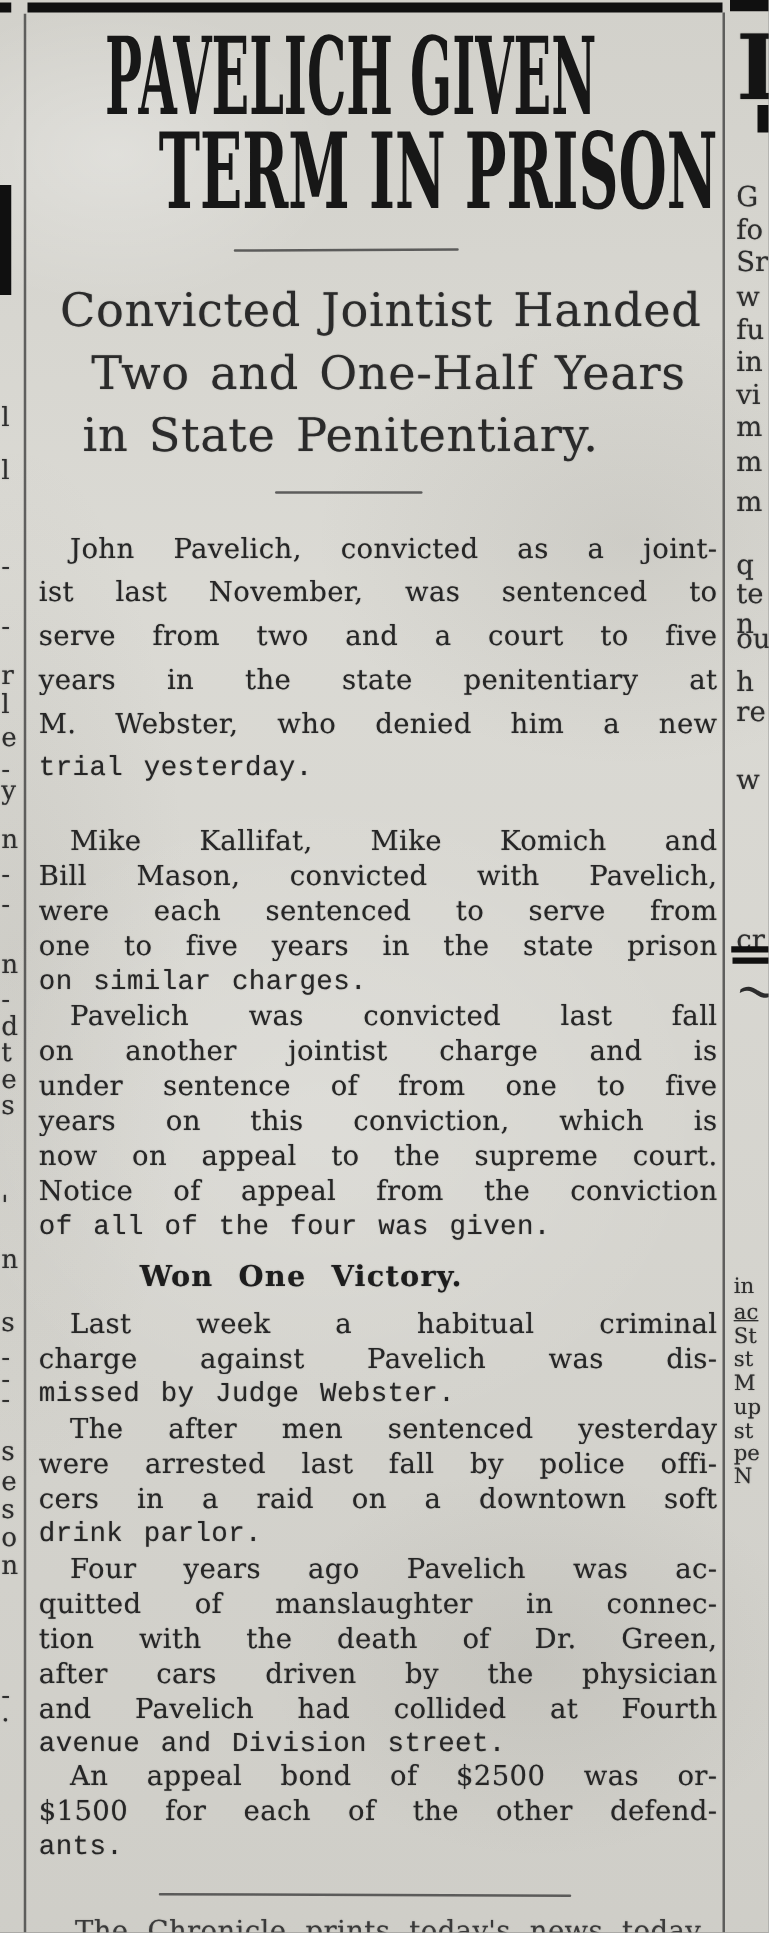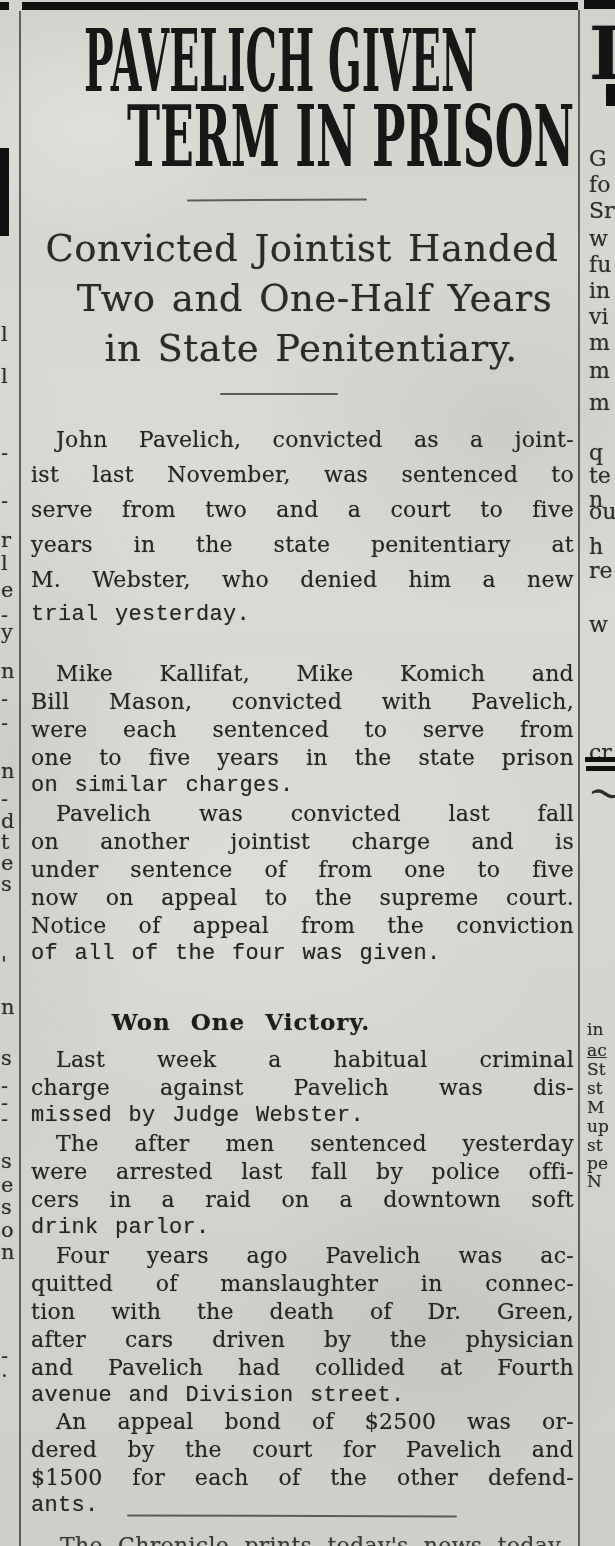--- a/index.html
+++ b/index.html
@@ -23,25 +23,24 @@
   .vrule{position:absolute;width:2px;background:rgba(55,55,55,.75);}
   .hrule{position:absolute;height:2px;background:rgba(70,70,70,.85);border-radius:1px;}
   
   #headline-svg{position:absolute;left:0;top:0;}
   #headline-svg text{
     font-family:"DejaVu Serif","Liberation Serif",serif;
     font-weight:bold;fill:#171717;
   }
   
   #deck{
-    position:absolute;left:32px;top:224px;width:540px;
+    position:absolute;left:48px;top:224px;width:540px;
     font-size:37px;line-height:50px;color:#2b2b2b;
     letter-spacing:.5px;word-spacing:4px;
     text-shadow:0 0 1px rgba(40,40,40,.45);
-    text-align:center;
   }
   #deck .deck-line{white-space:nowrap;}
   #deck .deck-line:nth-child(2){padding-left:25px;}
   #deck .deck-line:nth-child(3){padding-left:18px;}
   
   .para{
     position:absolute;left:31px;width:543px;
     font-size:22px;letter-spacing:.3px;word-spacing:3px;
     color:#262626;
     text-shadow:0 0 1px rgba(45,45,45,.48);
@@ -153,20 +152,21 @@
         <div class="bline first">Mike Kallifat, Mike Komich and</div>
         <div class="bline">Bill Mason, convicted with Pavelich,</div>
         <div class="bline">were each sentenced to serve from</div>
         <div class="bline">one to five years in the state prison</div>
         <div class="bline last">on similar charges.</div>
       </div>
       <div class="para" style="top: 800px; line-height: 28px;">
         <div class="bline first">Pavelich was convicted last fall</div>
         <div class="bline">on another jointist charge and is</div>
         <div class="bline">under sentence of from one to five</div>
+        <div class="bline">years on this conviction, which is</div>
         <div class="bline">now on appeal to the supreme court.</div>
         <div class="bline">Notice of appeal from the conviction</div>
         <div class="bline last">of all of the four was given.</div>
       </div>
       <div class="para" style="top: 1046px; line-height: 28px;">
         <div class="bline first">Last week a habitual criminal</div>
         <div class="bline">charge against Pavelich was dis-</div>
         <div class="bline last">missed by Judge Webster.</div>
       </div>
       <div class="para" style="top: 1130px; line-height: 28px;">
@@ -178,21 +178,20 @@
       <div class="para" style="top: 1242px; line-height: 28px;">
         <div class="bline first">Four years ago Pavelich was ac-</div>
         <div class="bline">quitted of manslaughter in connec-</div>
         <div class="bline">tion with the death of Dr. Green,</div>
         <div class="bline">after cars driven by the physician</div>
         <div class="bline">and Pavelich had collided at Fourth</div>
         <div class="bline last">avenue and Division street.</div>
       </div>
       <div class="para" style="top: 1408px; line-height: 28px;">
         <div class="bline first">An appeal bond of $2500 was or-</div>
-        <div class="bline">dered by the court for Pavelich and</div>
         <div class="bline">$1500 for each of the other defend-</div>
         <div class="bline last">ants.</div>
       </div>
     </div>
 
   <div id="section-head">Won One Victory.</div>
 
   <div class="hrule" style="left:127px;top:1515px;width:330px;transform:rotate(0.2deg);"></div>
   <div id="clipped-footer">The Chronicle prints today's news today</div>
 

